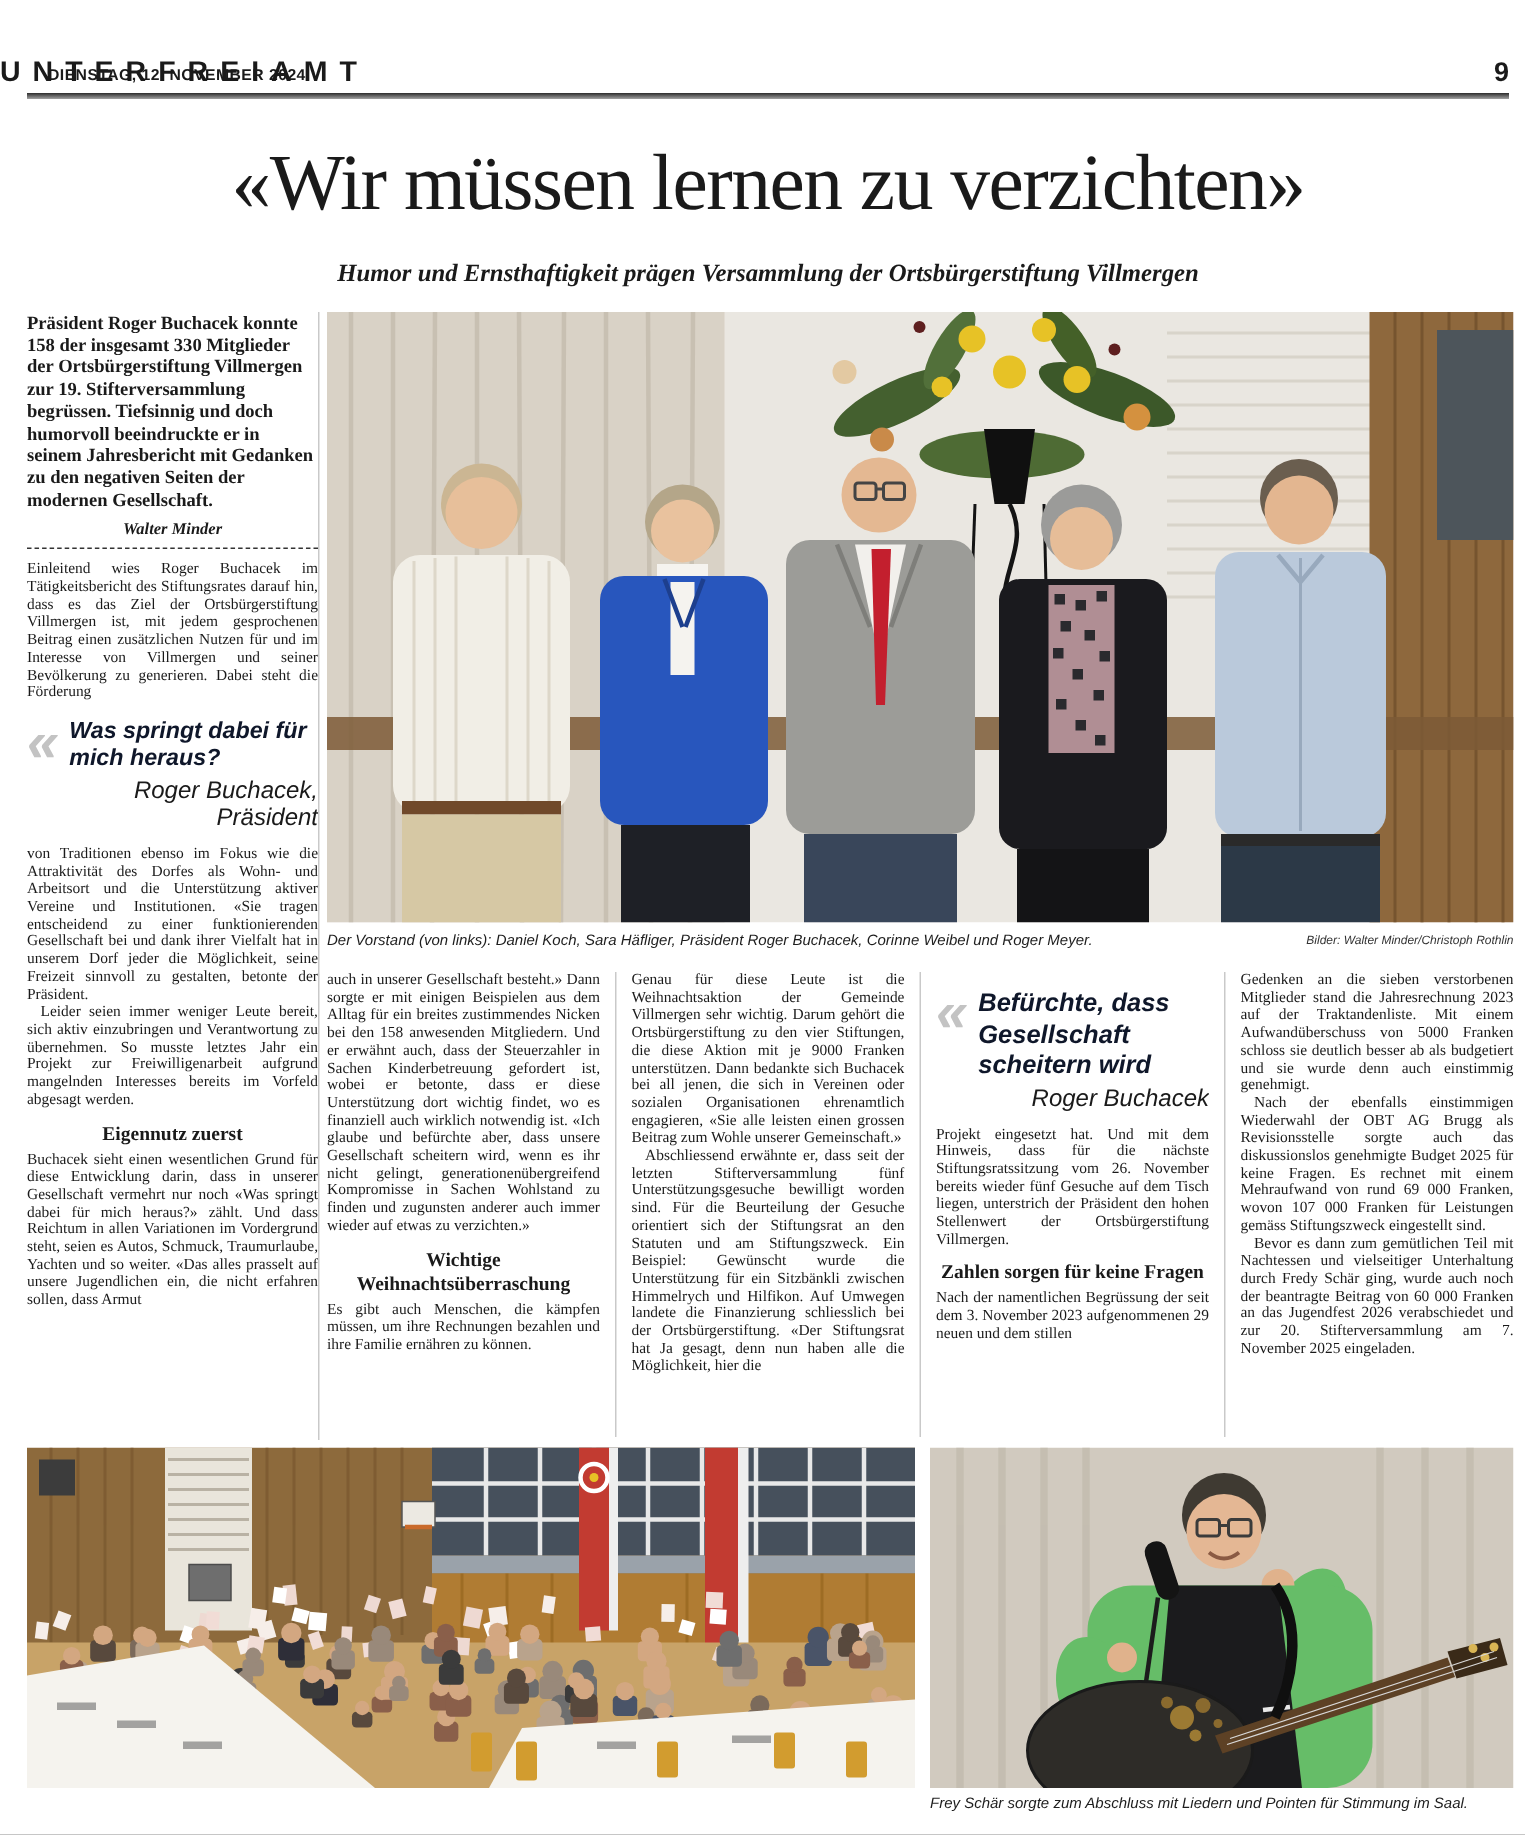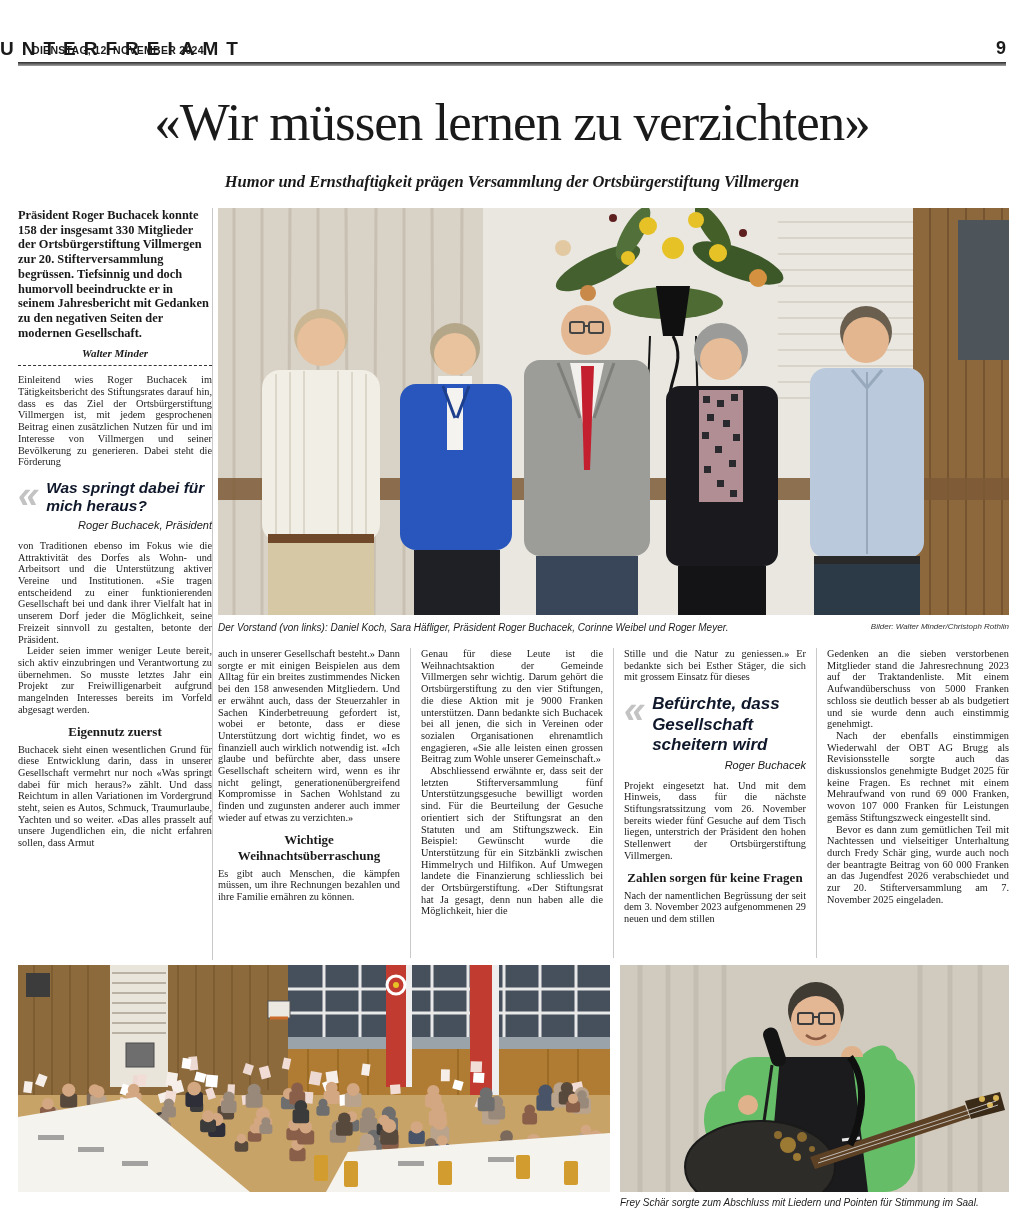--- a/index.html
+++ b/index.html
@@ -27,21 +27,21 @@
           padding:7px 0 6px;border-bottom:1.5px dashed #333;margin-bottom:8px;}
   .colbox p{margin:0;font-size:10.3px;line-height:11.7px;text-align:justify;}
   .colbox p.indent{text-indent:9px;}
   .subhead{text-align:center;font-weight:bold;font-size:13px;margin:8px 0 4px;}
 
   .pquote{display:flex;gap:7px;margin:11px 0 9px;font-family:"Liberation Sans",sans-serif;}
   .qmark{font-size:38px;line-height:32px;font-weight:bold;font-style:italic;color:#c3c3c3;flex:0 0 auto;}
   .qbody{flex:1;}
   .qtext{font-weight:bold;font-style:italic;font-size:15.5px;line-height:18.5px;color:#0f172a;}
   .qtext.big{font-size:17px;line-height:20.5px;}
-  .qattr{text-align:right;font-style:italic;font-size:11px;margin-top:3px;color:#1a1a1a;}
+  .qattr{text-align:right;font-style:italic;font-size:16px;margin-top:3px;color:#1a1a1a;}
 
   
   .photo{display:block;}
   .caprow{display:flex;justify-content:space-between;align-items:flex-start;}
   .caption{font-family:"Liberation Sans",sans-serif;font-style:italic;font-size:10px;color:#1d1d1d;}
   .credit{font-family:"Liberation Sans",sans-serif;font-style:italic;font-size:8px;color:#333;white-space:nowrap;}
 
   .vrule{background:#c9c9c9;width:1px;}
 </style>
 </head>
@@ -56,21 +56,21 @@
 
   <div class="abs headline">«Wir müssen lernen zu verzichten»</div>
   <div class="abs subtitle">Humor und Ernsthaftigkeit prägen Versammlung der Ortsbürgerstiftung Villmergen</div>
 
   <div class="abs vrule" style="left:212px;top:208px;height:752px;"></div>
   <div class="abs vrule" style="left:410px;top:648px;height:310px;"></div>
   <div class="abs vrule" style="left:613px;top:648px;height:310px;"></div>
   <div class="abs vrule" style="left:816px;top:648px;height:310px;"></div>
 
   <div class="abs colbox" style="left:18px;top:208px;width:194px;height:756px;">
-    <div class="lead">Präsident Roger Buchacek konnte 158 der insgesamt 330 Mitglieder der Ortsbürgerstiftung Villmergen zur 20. Stifterversammlung begrüssen. Tiefsinnig und doch humorvoll beeindruckte er in seinem Jahresbericht mit Gedanken zu den negativen Seiten der modernen Gesellschaft.</div>
+    <div class="lead">Präsident Roger Buchacek konnte 158 der insgesamt 330 Mitglieder der Ortsbürgerstiftung Villmergen zur 19. Stifterversammlung begrüssen. Tiefsinnig und doch humorvoll beeindruckte er in seinem Jahresbericht mit Gedanken zu den negativen Seiten der modernen Gesellschaft.</div>
     <div class="byline">Walter Minder</div>
     <p>Einleitend wies Roger Buchacek im Tätigkeitsbericht des Stiftungsrates darauf hin, dass es das Ziel der Ortsbürgerstiftung Villmergen ist, mit jedem gesprochenen Beitrag einen zusätzlichen Nutzen für und im Interesse von Villmergen und seiner Bevölkerung zu generieren. Dabei steht die Förderung</p>
     <div class="pquote">
       <div class="qmark">«</div>
       <div class="qbody">
         <div class="qtext">Was springt dabei für mich heraus?</div>
         <div class="qattr">Roger Buchacek, Präsident</div>
       </div>
     </div>
     <p>von Traditionen ebenso im Fokus wie die Attraktivität des Dorfes als Wohn- und Arbeitsort und die Unterstützung aktiver Vereine und Institutionen. «Sie tragen entscheidend zu einer funktionierenden Gesellschaft bei und dank ihrer Vielfalt hat in unserem Dorf jeder die Möglichkeit, seine Freizeit sinnvoll zu gestalten, betonte der Präsident.</p>
@@ -225,21 +225,20 @@
     <div class="subhead">Wichtige Weihnachtsüberraschung</div>
     <p>Es gibt auch Menschen, die kämpfen müssen, um ihre Rechnungen bezahlen und ihre Familie ernähren zu können.</p>
   </div>
 
   <div class="abs colbox" style="left:421px;top:648px;width:182px;height:312px;">
     <p>Genau für diese Leute ist die Weihnachtsaktion der Gemeinde Villmergen sehr wichtig. Darum gehört die Ortsbürgerstiftung zu den vier Stiftungen, die diese Aktion mit je 9000 Franken unterstützen. Dann bedankte sich Buchacek bei all jenen, die sich in Vereinen oder sozialen Organisationen ehrenamtlich engagieren, «Sie alle leisten einen grossen Beitrag zum Wohle unserer Gemeinschaft.»</p>
     <p class="indent">Abschliessend erwähnte er, dass seit der letzten Stifterversammlung fünf Unterstützungsgesuche bewilligt worden sind. Für die Beurteilung der Gesuche orientiert sich der Stiftungsrat an den Statuten und am Stiftungszweck. Ein Beispiel: Gewünscht wurde die Unterstützung für ein Sitzbänkli zwischen Himmelrych und Hilfikon. Auf Umwegen landete die Finanzierung schliesslich bei der Ortsbürgerstiftung. «Der Stiftungsrat hat Ja gesagt, denn nun haben alle die Möglichkeit, hier die</p>
   </div>
 
   <div class="abs colbox" style="left:624px;top:648px;width:182px;height:312px;">
-    <p>Stille und die Natur zu geniessen.» Er bedankte sich bei Esther Stäger, die sich mit grossem Einsatz für dieses</p>
     <div class="pquote">
       <div class="qmark">«</div>
       <div class="qbody">
         <div class="qtext big">Befürchte, dass Gesellschaft scheitern wird</div>
         <div class="qattr">Roger Buchacek</div>
       </div>
     </div>
     <p>Projekt eingesetzt hat. Und mit dem Hinweis, dass für die nächste Stiftungsratssitzung vom 26. November bereits wieder fünf Gesuche auf dem Tisch liegen, unterstrich der Präsident den hohen Stellenwert der Ortsbürgerstiftung Villmergen.</p>
     <div class="subhead">Zahlen sorgen für keine Fragen</div>
     <p>Nach der namentlichen Begrüssung der seit dem 3. November 2023 aufgenommenen 29 neuen und dem stillen</p>

